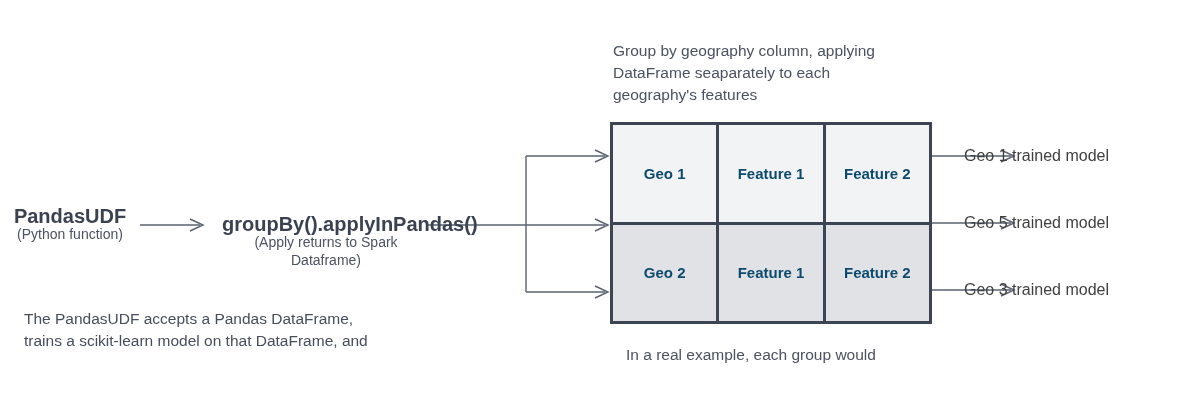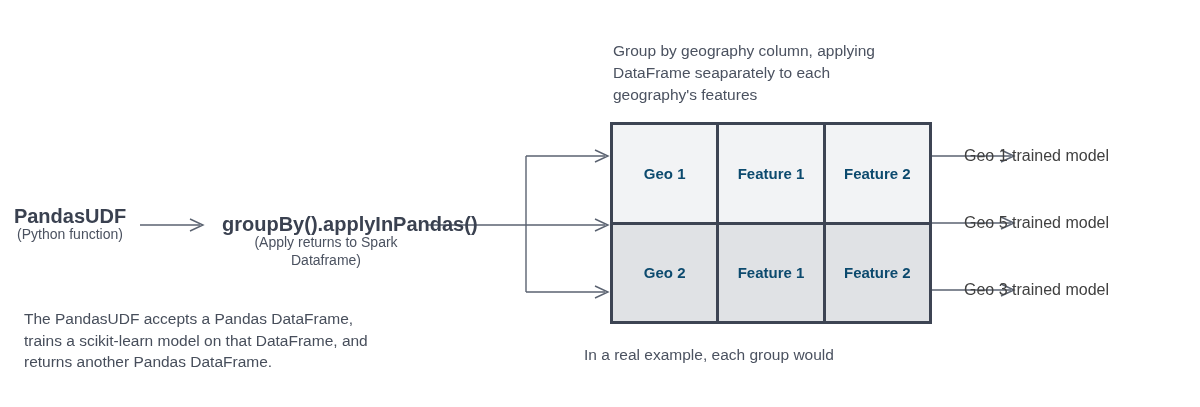--- a/index.html
+++ b/index.html
@@ -136,20 +136,19 @@
   </tbody>
     </table>
 
   <div class="output-label" style="top:146px;">Geo 1 trained model</div>
   <div class="output-label" style="top:213px;">Geo 5 trained model</div>
   <div class="output-label" style="top:280px;">Geo 3 trained model</div>
 
   <div class="note" style="left:24px; top:296px; line-height:21.5px; color:#474e5b;margin-top:12px;">
     <div class="note-line">The PandasUDF accepts a Pandas DataFrame,</div>
     <div class="note-line">trains a scikit-learn model on that DataFrame, and</div>
-    <div class="note-line">returns another Pandas DataFrame.</div>
   </div>
 
-  <div class="note" style="left:584px; top:344px;">
+  <div class="note" style="left:626px; top:344px;">
     <div class="note-line">In a real example, each group would</div>
   </div>
 
 </div>
 
 </body></html>

